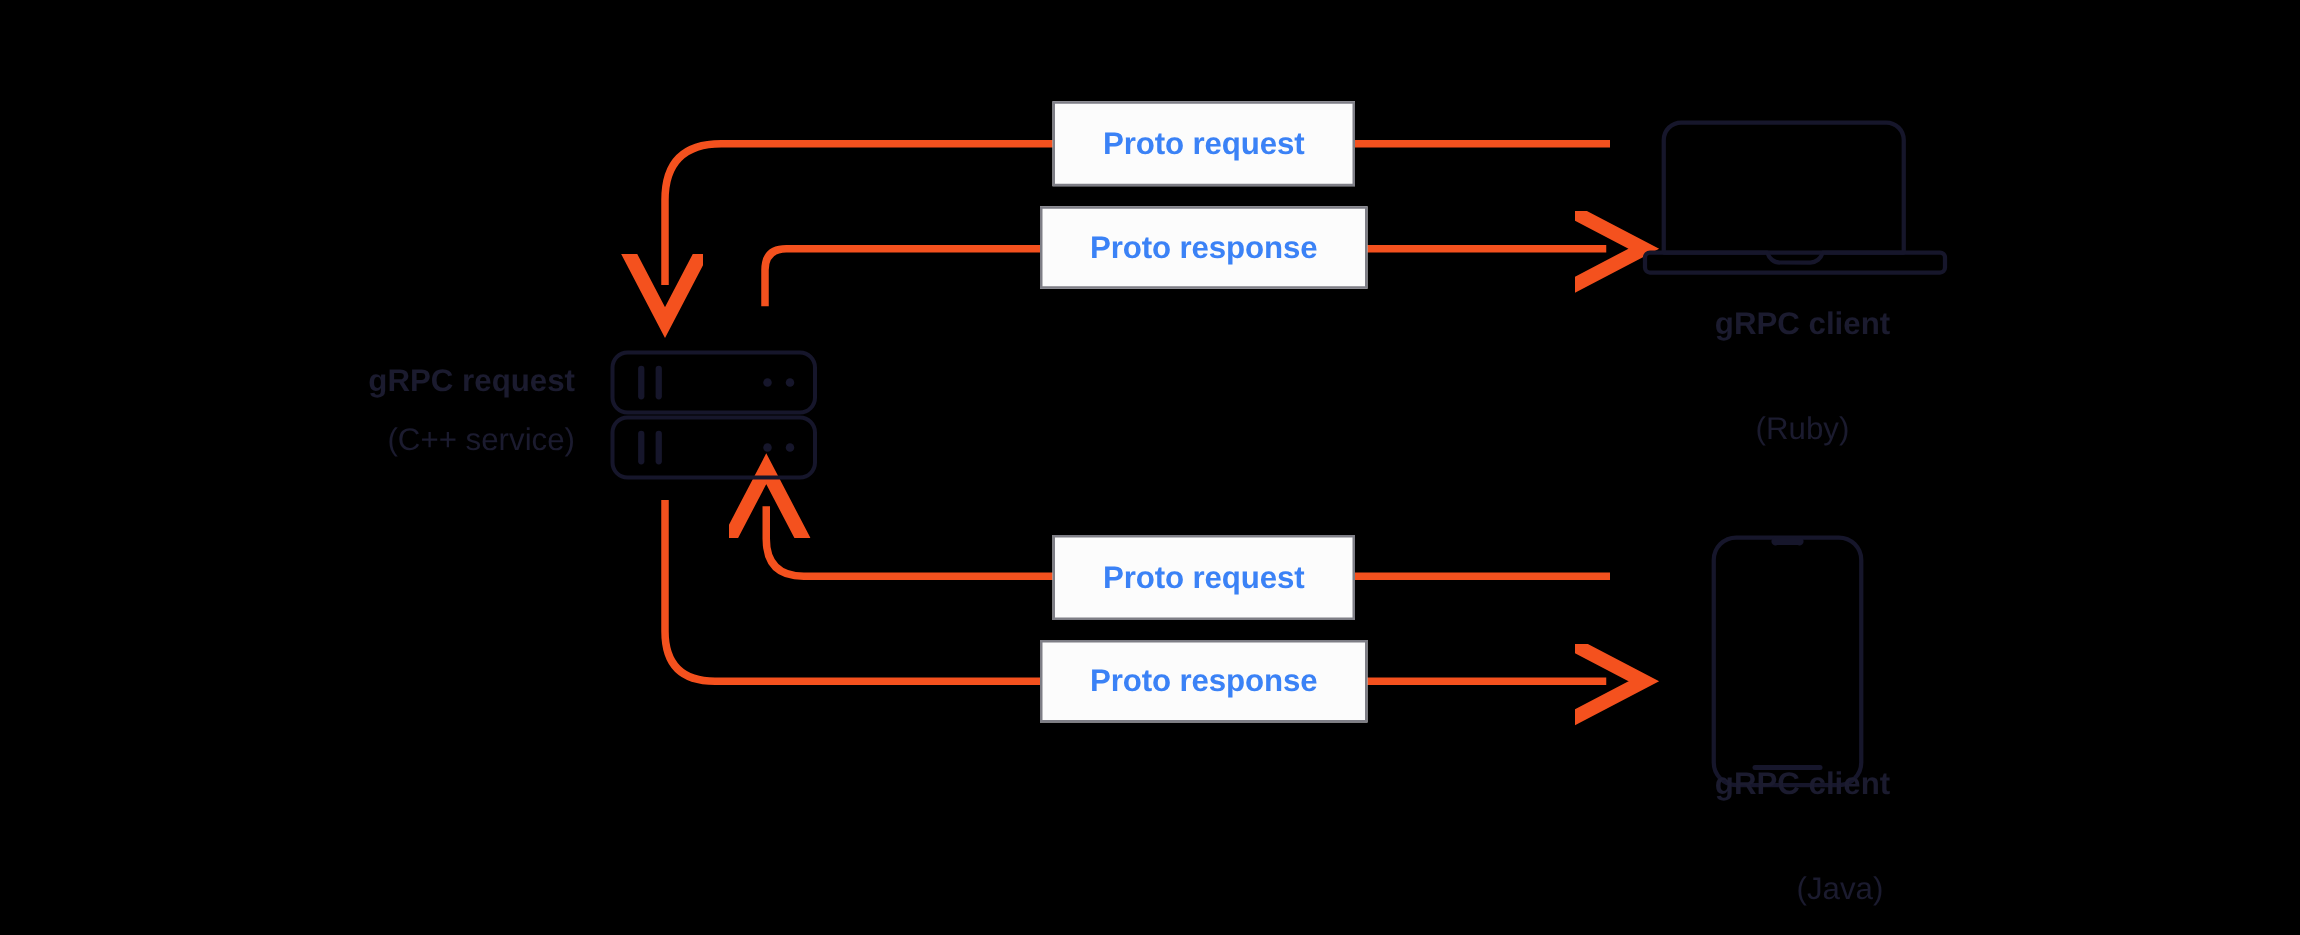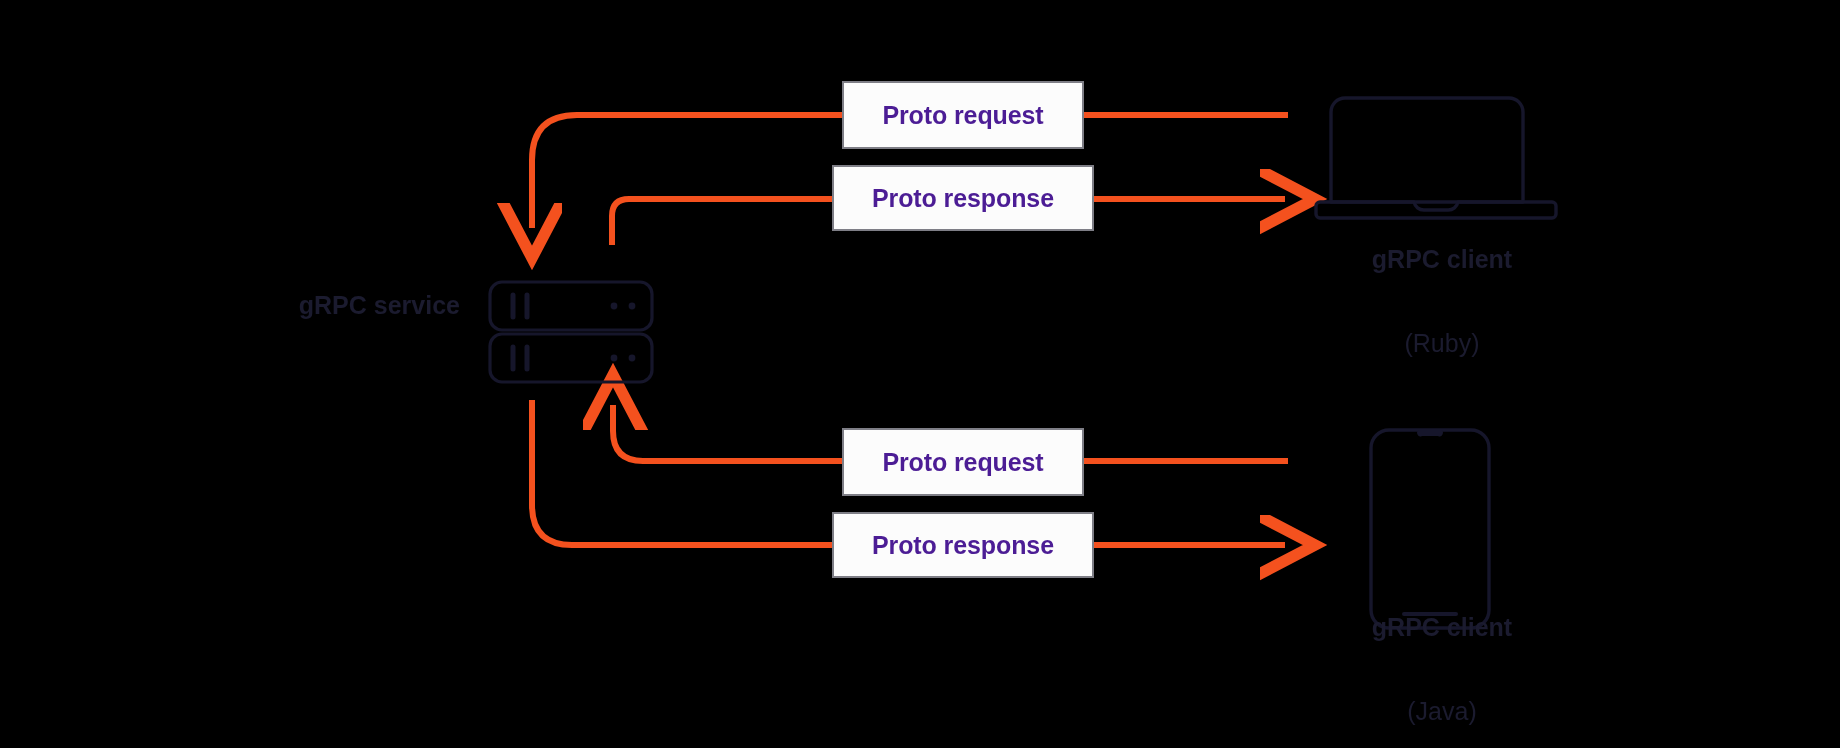--- a/index.html
+++ b/index.html
@@ -5,21 +5,21 @@
 <style>
   html,body{margin:0;padding:0;background:#000;}
   body{width:1840px;height:748px;overflow:hidden;
        font-family:"Liberation Sans","DejaVu Sans",sans-serif;}
   #stage{position:relative;width:1840px;height:748px;background:#000;}
   svg.layer{position:absolute;left:0;top:0;width:1840px;height:748px;overflow:visible;}
 
   .msg-box{position:absolute;background:#FCFCFC;border:2px solid #7E7E86;
            display:flex;align-items:center;justify-content:center;
            box-sizing:border-box;}
-  .msg-label{font-size:25px;font-weight:700;color:#4c1d95;
+  .msg-label{font-size:25px;font-weight:700;color:#3b82f6;
              letter-spacing:-0.1px;white-space:nowrap;}
 
   .node-label{position:absolute;text-align:center;color:#1B1B2F;
               font-size:25px;font-weight:700;white-space:nowrap;}
   .node-sub{position:absolute;text-align:center;color:#1B1B2F;
             font-size:25px;font-weight:400;white-space:nowrap;margin-top:43px;}
   .srv-label{position:absolute;text-align:right;color:#1B1B2F;
              font-size:25px;font-weight:600;white-space:nowrap;}
   .srv-sub{position:absolute;text-align:right;color:#1B1B2F;
            font-size:25px;font-weight:400;white-space:nowrap;}
@@ -93,21 +93,22 @@
   </div>
 
   <div class="msg-box" style="left:842px;top:428px;width:242px;height:68px;">
     <span class="msg-label">Proto request</span>
   </div>
 
   <div class="msg-box" style="left:832px;top:512px;width:262px;height:66px;">
     <span class="msg-label">Proto response</span>
   </div>
 
-  <div class="srv-label" style="left:200px;top:291px;width:260px;">gRPC service</div>
+  <div class="srv-label" style="left:200px;top:291px;width:260px;">gRPC request</div>
+  <div class="srv-sub" style="left:200px;top:338px;width:260px;">(C++ service)</div>
 
   <div class="node-label" style="left:1310px;top:245px;width:264px;">gRPC client</div>
   <div class="node-sub" style="left:1310px;top:286px;width:264px;">(Ruby)</div>
 
   <div class="node-label" style="left:1310px;top:613px;width:264px;">gRPC client</div>
-  <div class="node-sub" style="left:1310px;top:654px;width:264px;">(Java)</div>
+  <div class="node-sub" style="left:1340px;top:654px;width:264px;">(Java)</div>
 
 </div>
 
 </body></html>

